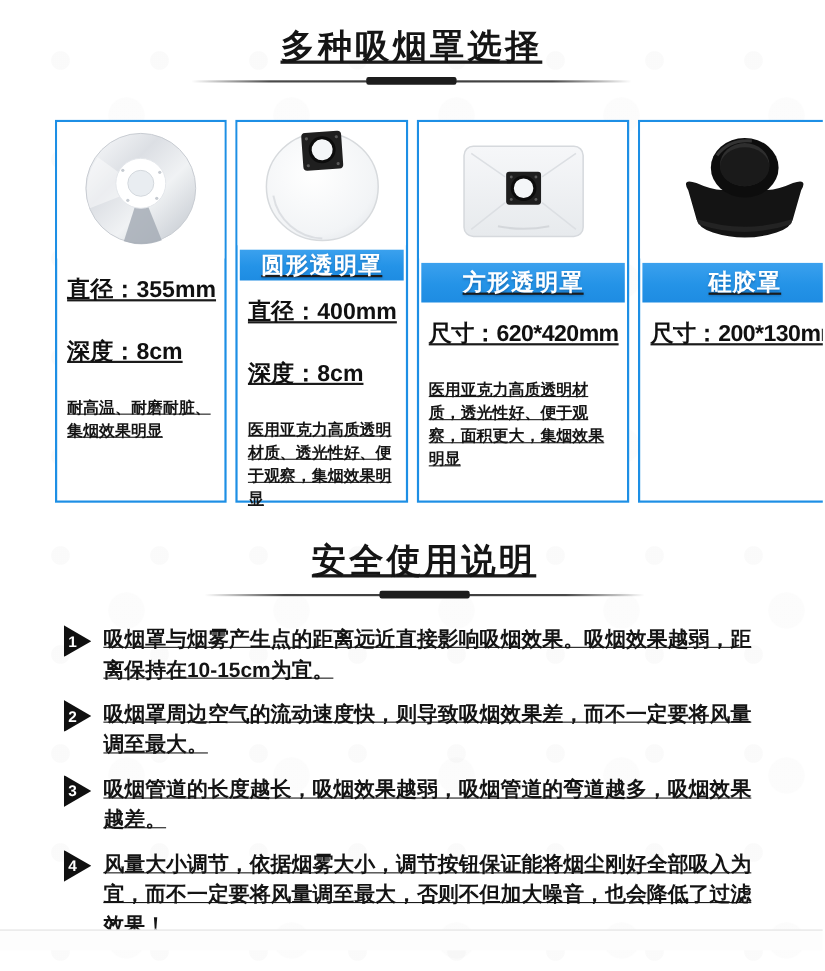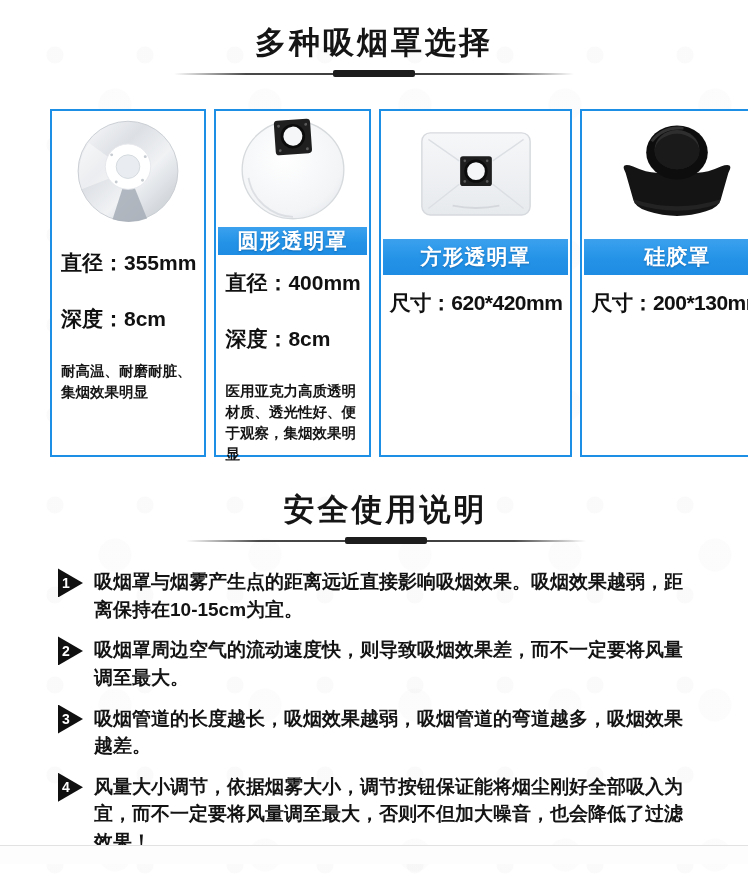--- a/index.html
+++ b/index.html
@@ -13,20 +13,21 @@
     position: relative;
     width: 748px;
     height: 883px;
     overflow: hidden;
     background-color: #ffffff;
     background-image:
       radial-gradient(circle, rgba(120,120,120,0.035) 8px, transparent 9px),
       radial-gradient(circle, rgba(120,120,120,0.025) 16px, transparent 17px);
     background-size: 90px 90px, 150px 150px;
     background-position: 10px 10px, 40px 30px;
+    text-decoration: underline;
   }
 
   
   .section-header { text-align: center; }
   .section-header.first { padding-top: 24px; }
   .section-header.second { margin-top: 34px; margin-left: 23px; }
   .section-title {
     font-size: 31px;
     font-weight: 800;
     letter-spacing: 3px;
@@ -256,20 +257,21 @@
           <circle cx="53" cy="69" r="1.4" fill="#5a5a5a"></circle>
           <circle cx="77" cy="69" r="1.4" fill="#5a5a5a"></circle>
           <path d="M40 95 Q65 100 90 95" stroke="#d4d7db" stroke-width="2" fill="none"></path>
         </svg>
       </div>
       <div class="card-banner">
         <span class="card-banner-label">方形透明罩</span>
       </div>
       <div class="card-specs">
         <div class="spec-line tight">尺寸：620*420mm</div>
+        <div class="card-description desc-mid">医用亚克力高质透明材质，透光性好、便于观察，面积更大，集烟效果明显</div>
       </div>
     </div>
 
     <div class="product-card">
       <div class="card-image-area">
         <svg width="124" height="112" viewBox="0 0 130 120">
           <path d="M10 60 Q3 48 18 53 Q40 63 52 58 L78 58 Q90 63 112 53 Q127 48 120 60 L112 88 Q110 97 96 101 Q65 111 34 101 Q20 97 18 88 Z" fill="#141414"></path>
           <path d="M18 88 Q65 103 112 88 L110 93 Q65 108 20 93 Z" fill="#2a2a2a" opacity="0.7"></path>
           <ellipse cx="65" cy="38" rx="33" ry="29" fill="#0d0d0d"></ellipse>
           <ellipse cx="65" cy="35" rx="24" ry="21" fill="#2e2e2e"></ellipse>

